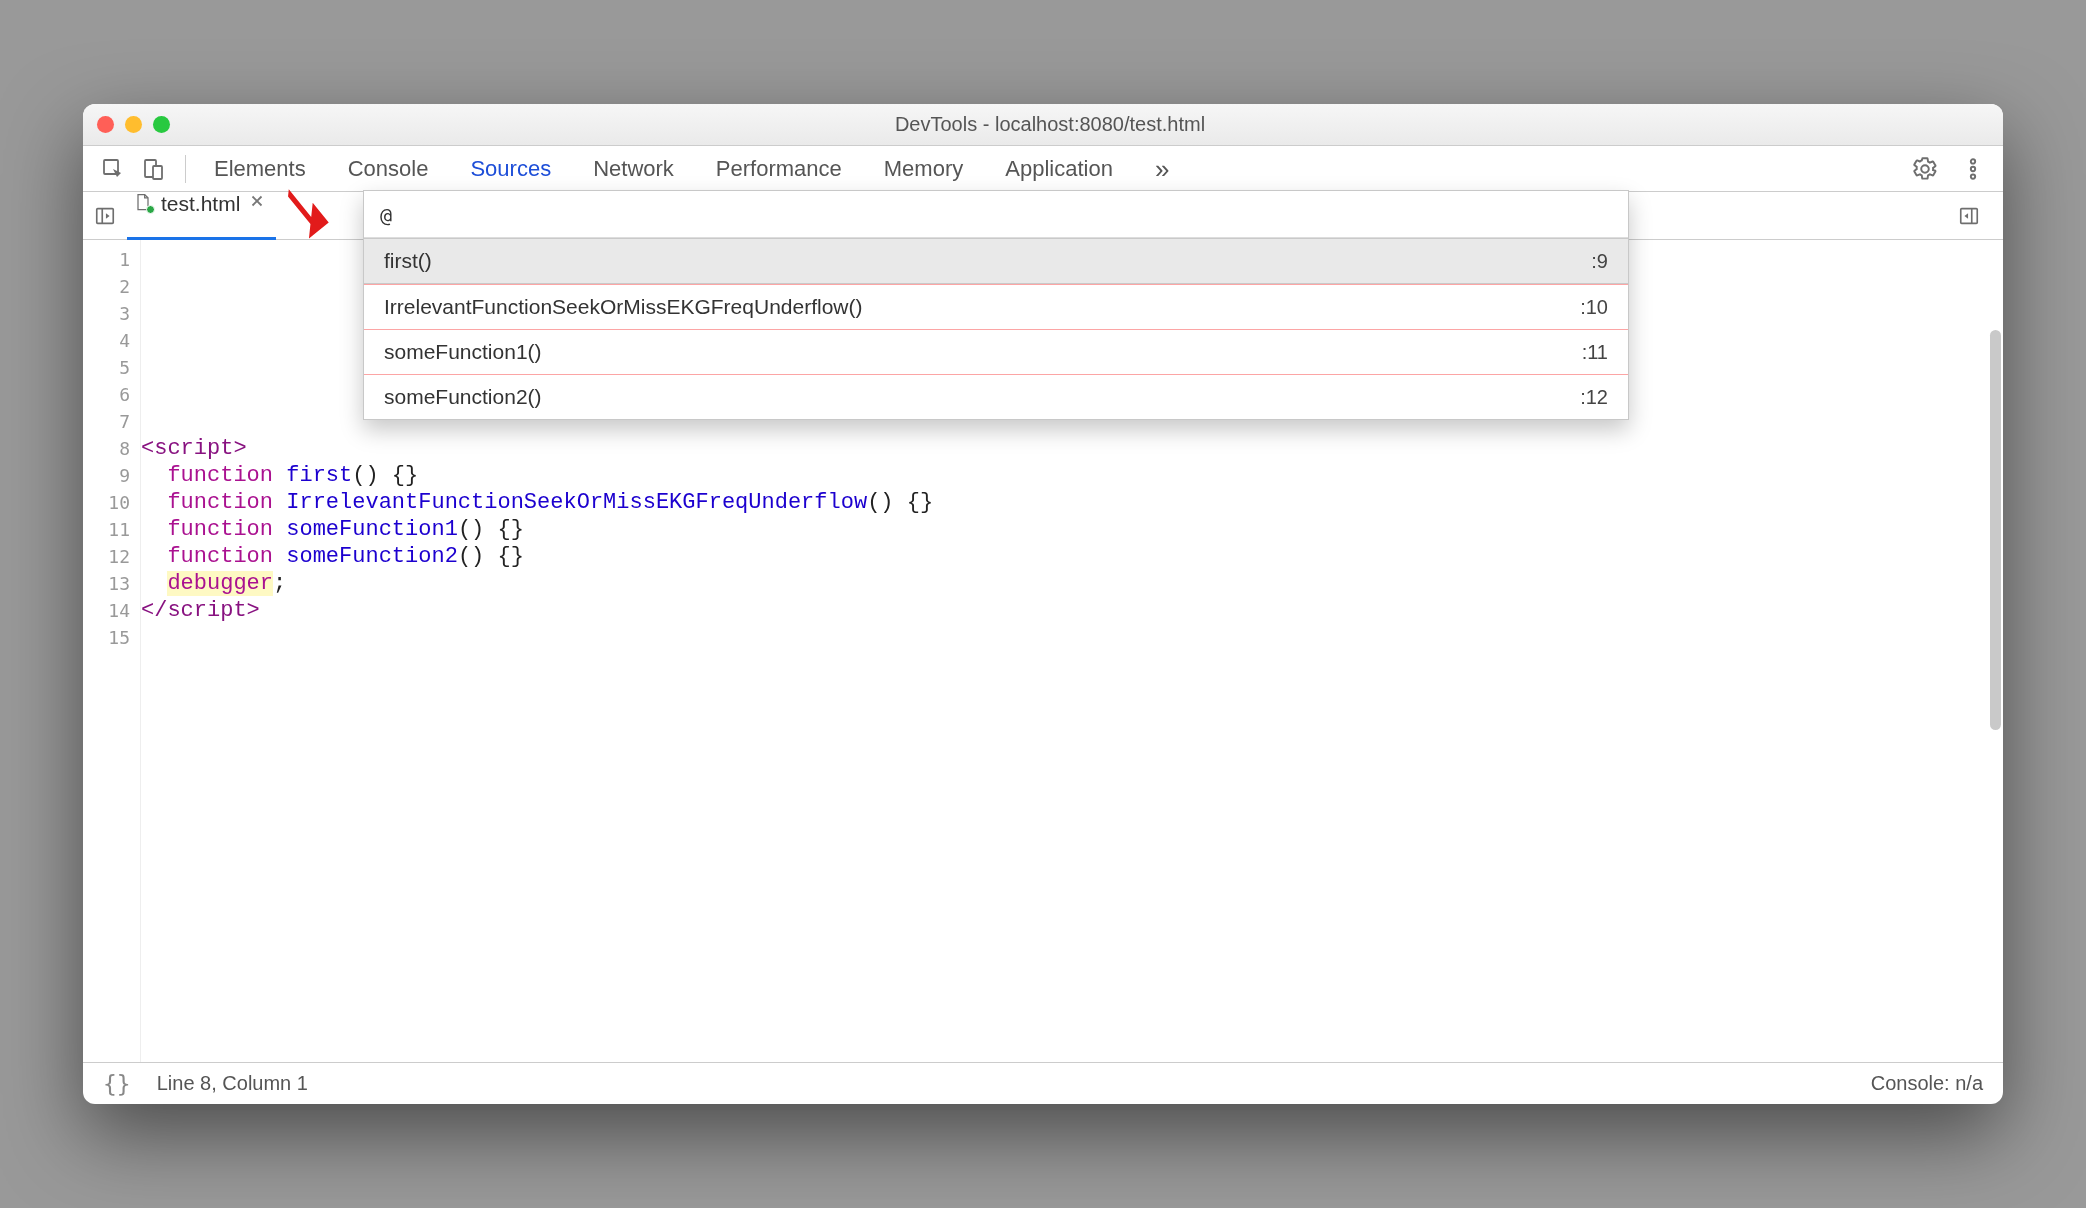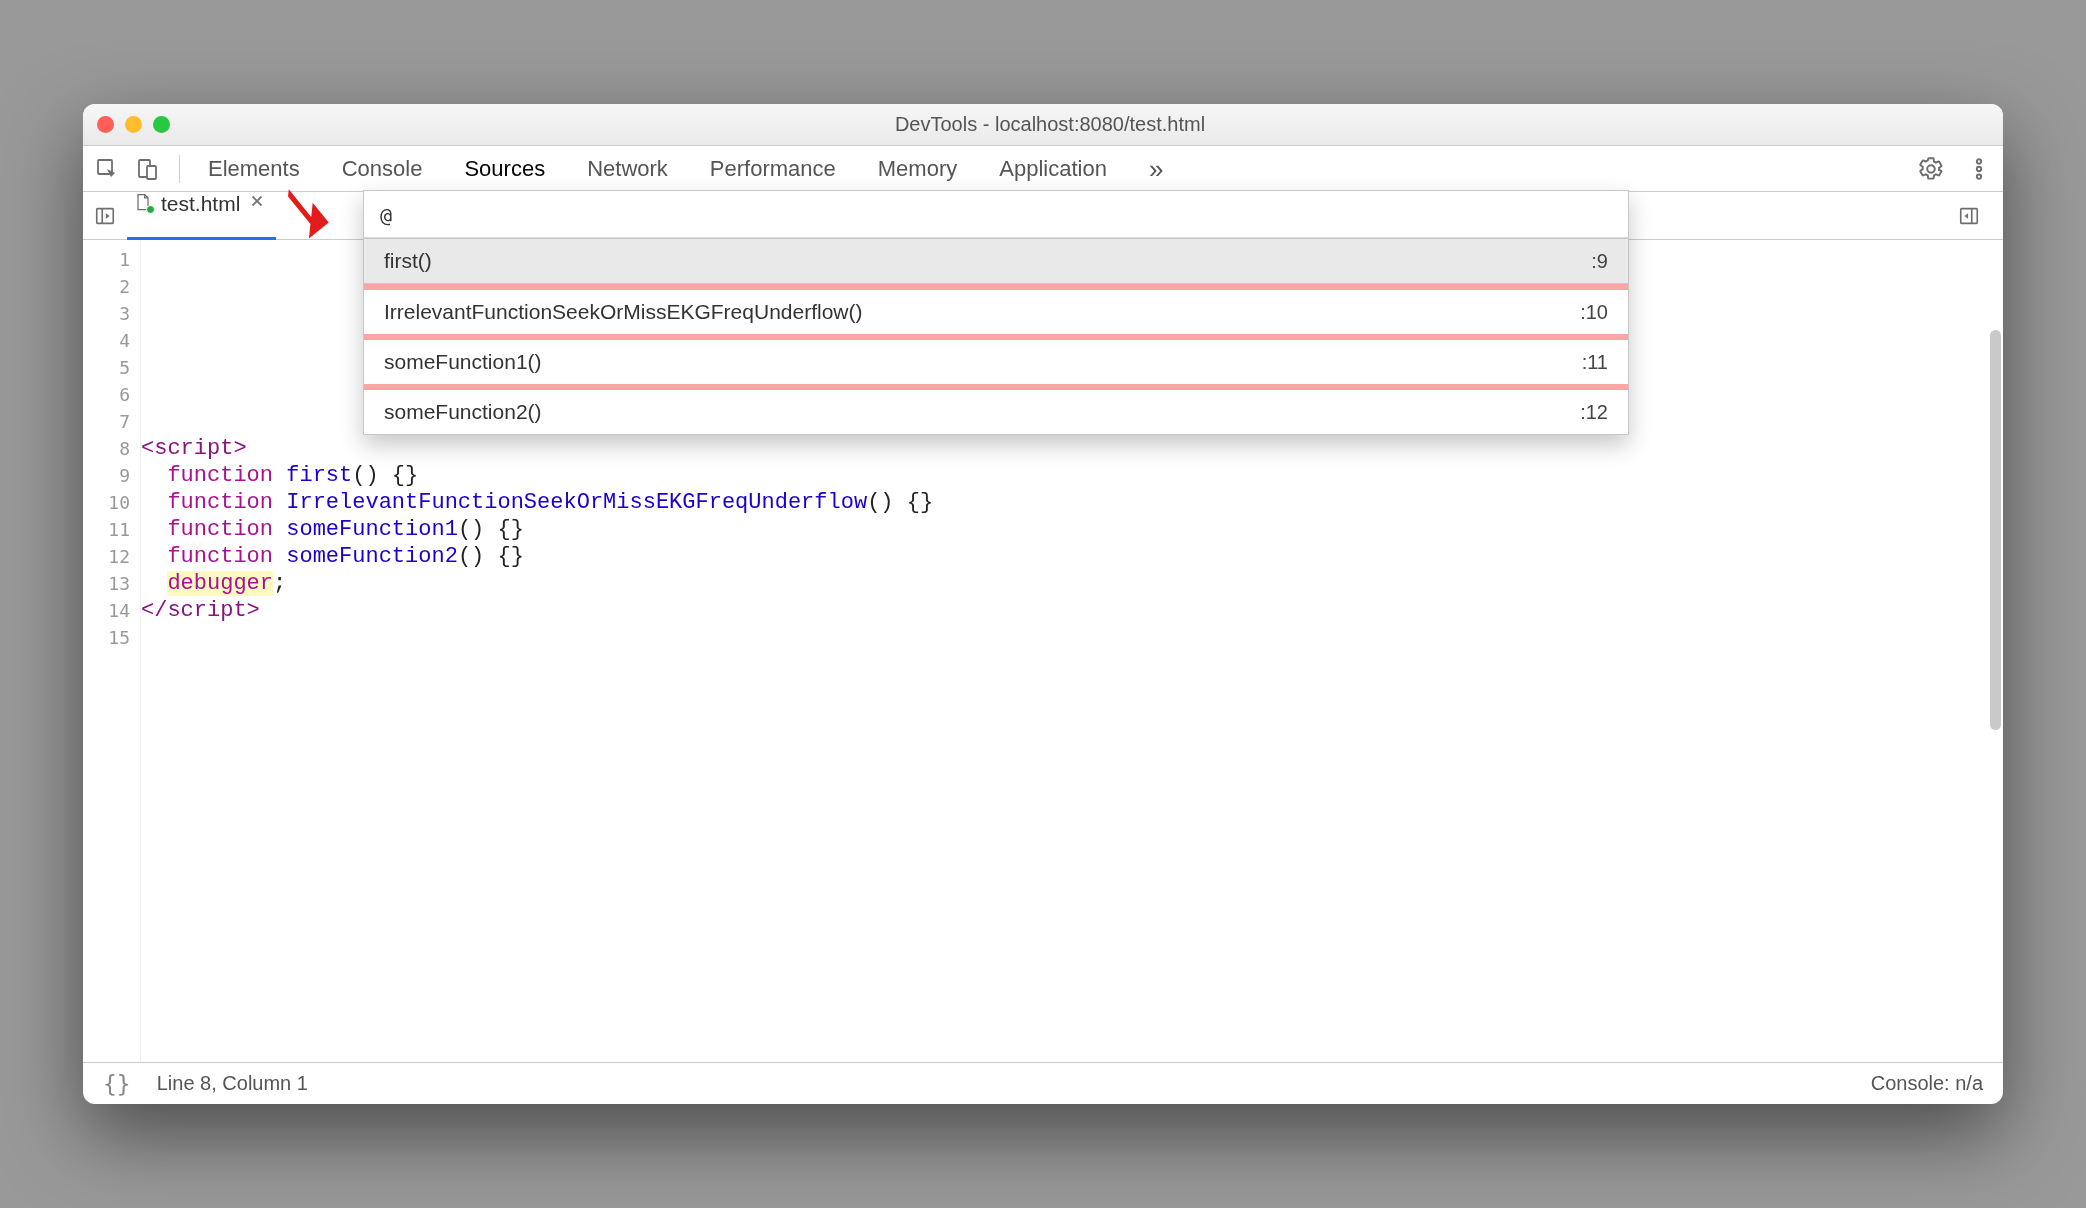--- a/index.html
+++ b/index.html
@@ -44,21 +44,21 @@
       left: 14px; right: 0;
       text-align: center;
       font-size: 20px;
       color: #555;
     }
     .toolbar {
       height: 46px;
       border-bottom: 1px solid #ccc;
       display: flex;
       align-items: center;
-      padding: 0 4px;
+      padding: 0 10px;
     }
     .toolbar-icon {
       width: 40px; height: 46px;
       display: flex; align-items: center; justify-content: center;
       color: #6e6e6e;
       cursor: pointer;
     }
     .toolbar-icon svg { width: 24px; height: 24px; stroke: currentColor; fill: none; stroke-width: 1.8; }
     .divider {
       width: 1px; height: 28px;
@@ -69,21 +69,21 @@
       display: flex;
       gap: 42px;
       margin-left: 16px;
     }
     .tab {
       font-size: 22px;
       color: #555;
       cursor: pointer;
       line-height: 46px;
     }
-    .tab.active { color: #000000; font-weight: 500; }
+    .tab.active { color: #1d4ed8; font-weight: 500; }
     .overflow-tab {
       font-size: 26px;
       color: #555;
       cursor: pointer;
       margin-left: 42px;
       line-height: 46px;
     }
     .toolbar-right {
       margin-left: auto;
       display: flex;
@@ -212,21 +212,21 @@
     }
     .quickopen-list { }
     .quickopen-item {
       display: flex;
       justify-content: space-between;
       align-items: center;
       padding: 10px 20px;
       font-size: 21px;
       color: #333;
       cursor: pointer;
-      border-top: 6px solid #fca5a5;
+      border-top: 1px solid #fca5a5;
     }
     .quickopen-item:first-child { border-top: none; }
     .quickopen-item.selected { background: #e9e9e9; border-top: 1px solid #c9c9c9; border-bottom: 1px solid #c9c9c9; }
     .quickopen-line { color: #444; font-size: 20px; }
     .statusbar {
       height: 42px;
       border-top: 1px solid #ccc;
       display: flex;
       align-items: center;
       padding: 0 20px;

